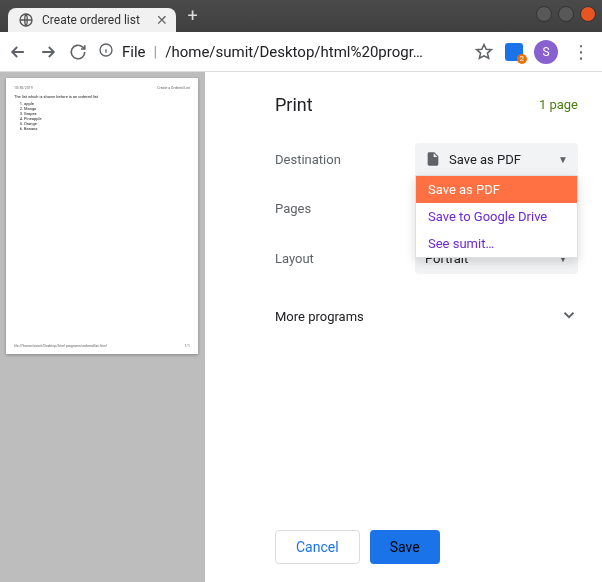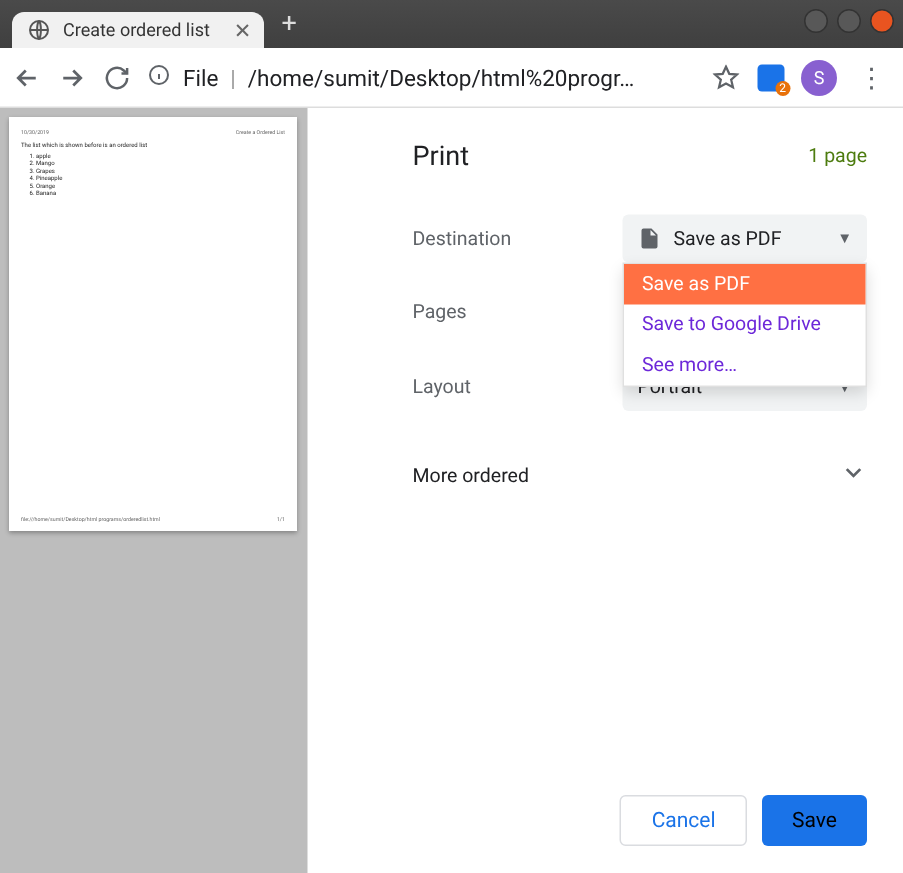--- a/index.html
+++ b/index.html
@@ -277,21 +277,21 @@
       display: flex;
       justify-content: space-between;
       align-items: center;
       font-size: 13px;
       color: #202124;
       cursor: pointer;
     }
     .footer-buttons {
       margin-top: auto;
       display: flex;
-      justify-content: flex-end;
+      justify-content: flex-start;
       gap: 10px;
       padding-top: 20px;
     }
     .btn {
       height: 34px;
       padding: 0 20px;
       border-radius: 4px;
       font-size: 14px;
       display: flex;
       align-items: center;
@@ -422,21 +422,21 @@
                     <path d="M14 2H6a2 2 0 0 0-2 2v16a2 2 0 0 0 2 2h12a2 2 0 0 0 2-2V8l-6-6zM13 3.5L18.5 9H13V3.5z"></path>
                   </svg>
               </span>
               <span>Save as PDF</span>
             </span>
             <span class="caret">▼</span>
           </div>
           <div class="dropdown-menu">
             <div class="dropdown-item selected">Save as PDF</div>
             <div class="dropdown-item">Save to Google Drive</div>
-            <div class="dropdown-item">See more…</div>
+            <div class="dropdown-item">See sumit…</div>
           </div>
         </div>
       </div>
 
       <div class="setting-row">
         <span class="setting-label">Pages</span>
       </div>
 
       <div class="setting-row">
         <span class="setting-label">Layout</span>
@@ -444,21 +444,21 @@
           <div class="dropdown">
             <span class="dd-left">
               <span>Portrait</span>
             </span>
             <span class="caret">▼</span>
           </div>
         </div>
       </div>
 
       <div class="more-settings">
-        <span>More ordered</span>
+        <span>More programs</span>
         <span>
           <svg viewBox="0 0 24 24" width="18" height="18" fill="none" stroke="#5f6368" stroke-width="2.5">
               <path d="M6 9l6 6 6-6"></path>
             </svg>
         </span>
       </div>
 
       <div class="footer-buttons">
         <button class="btn btn-cancel">Cancel</button>
         <button class="btn btn-save">Save</button>

